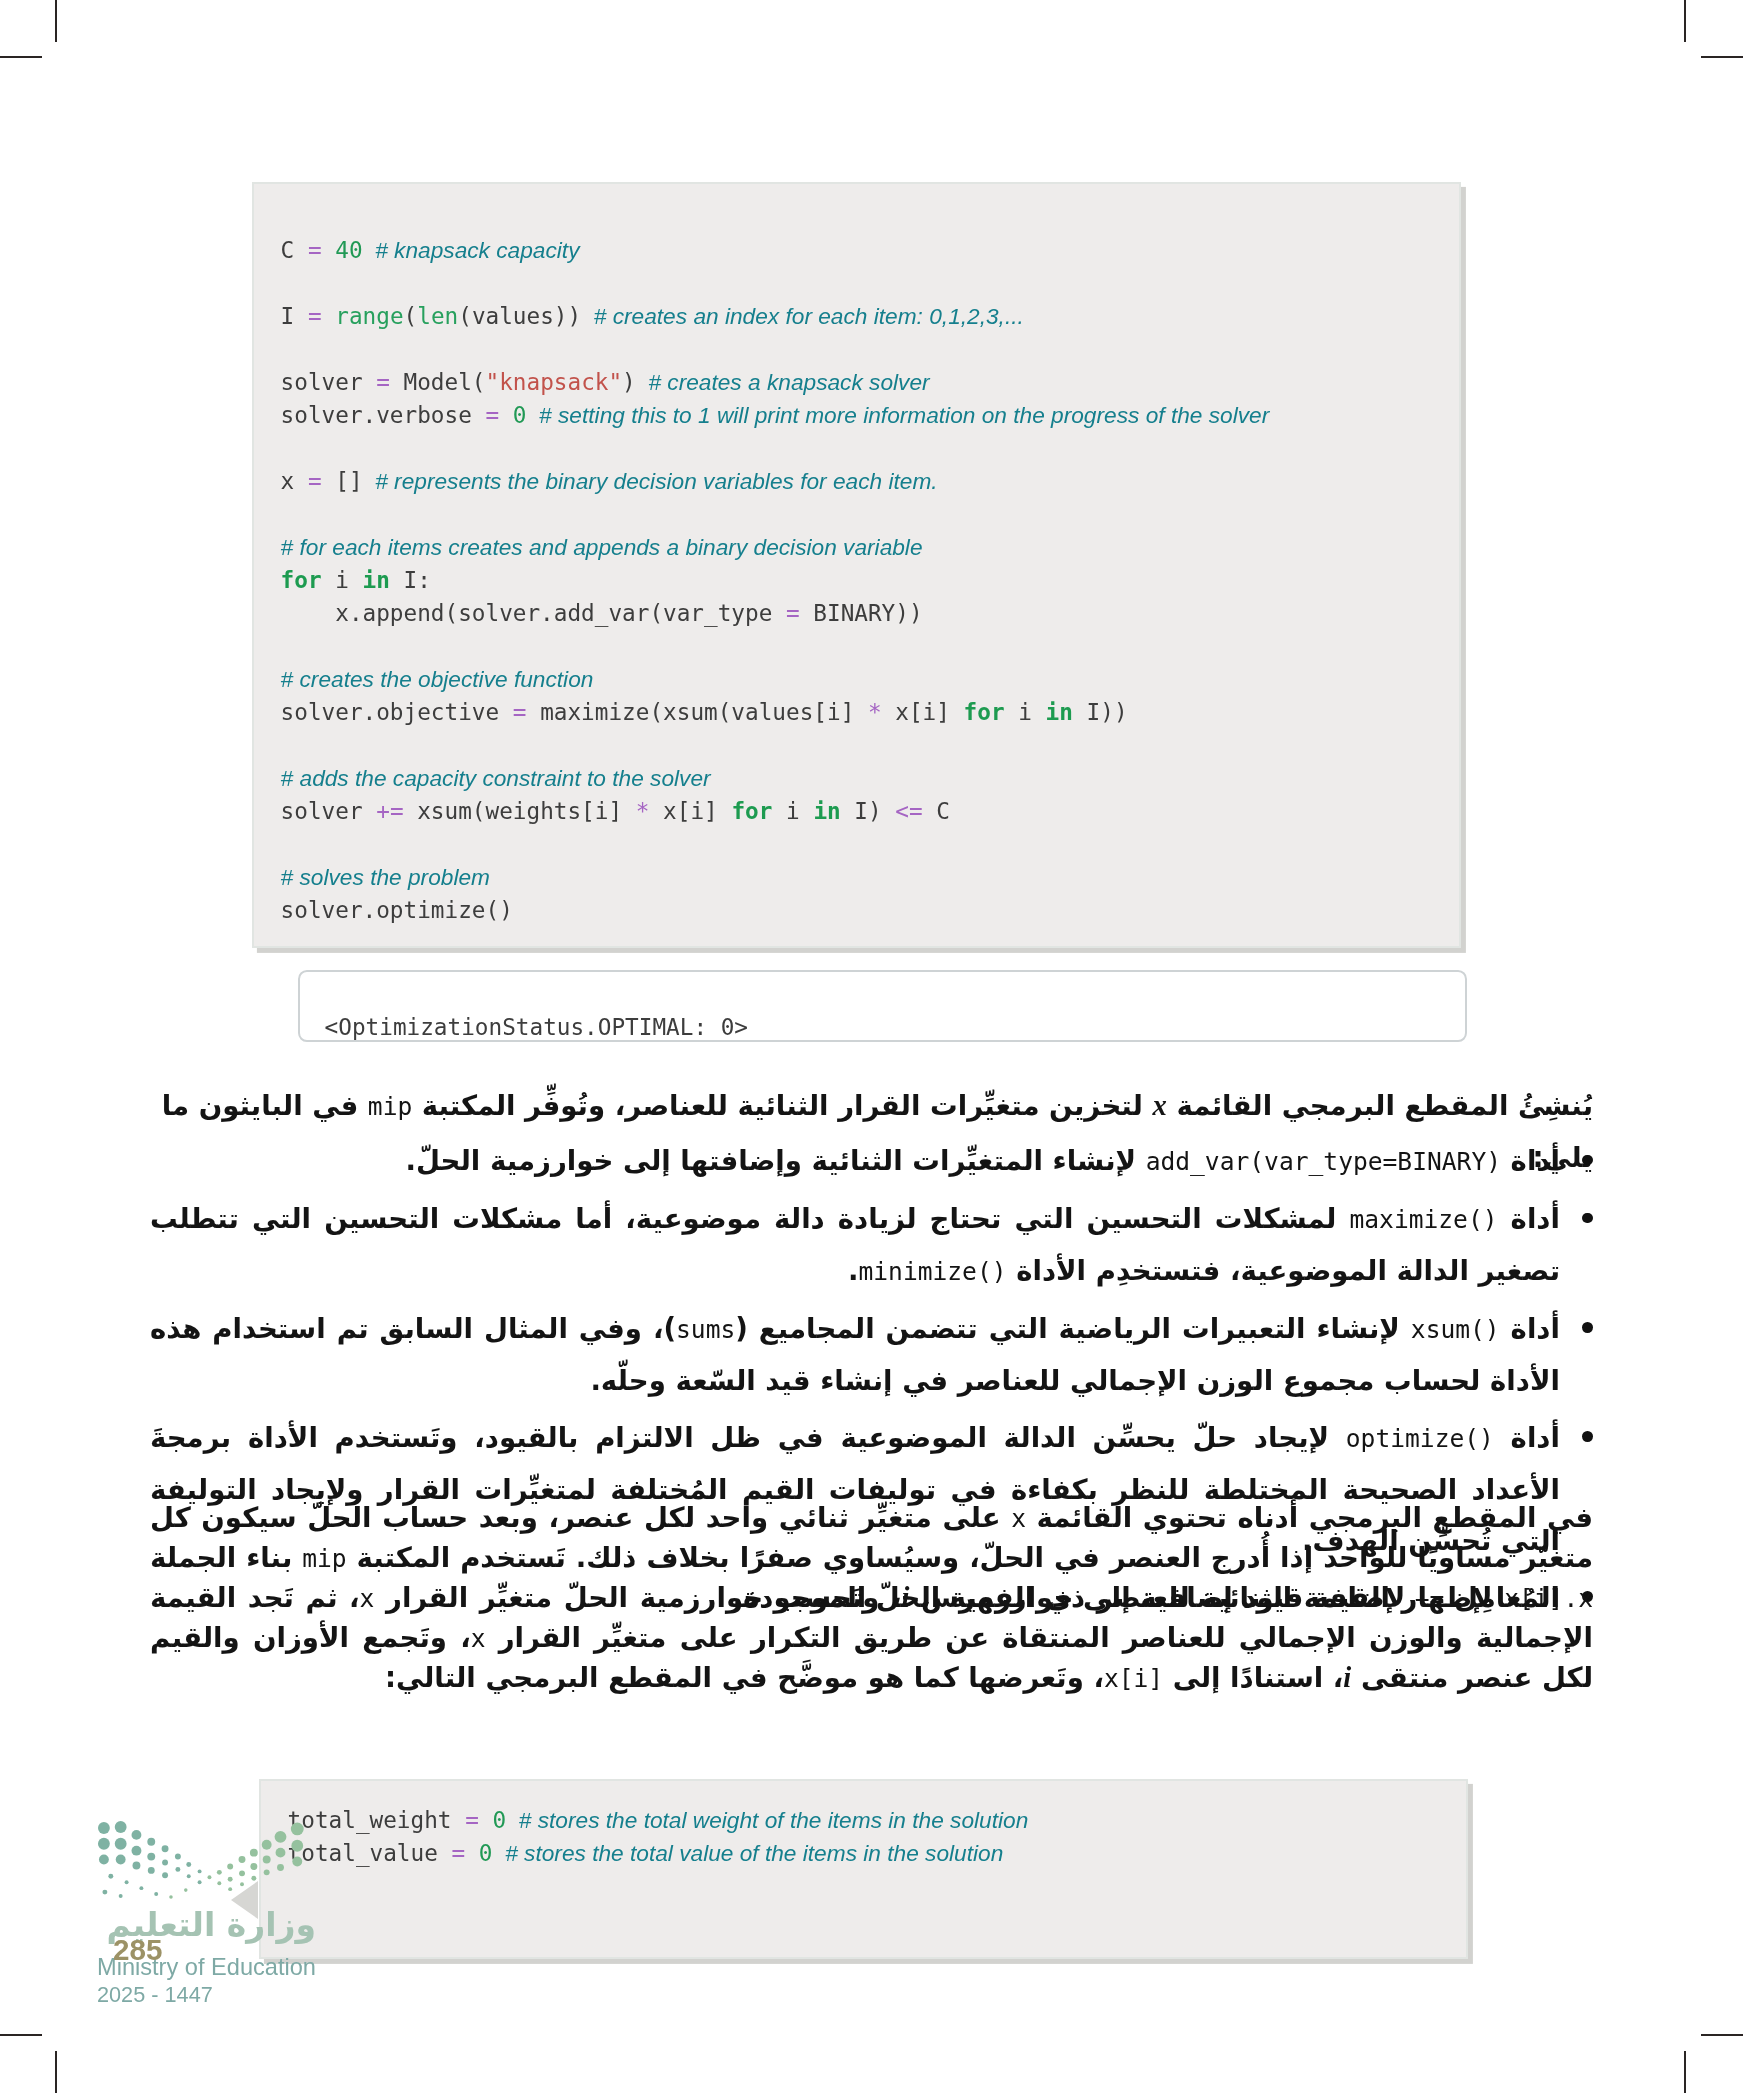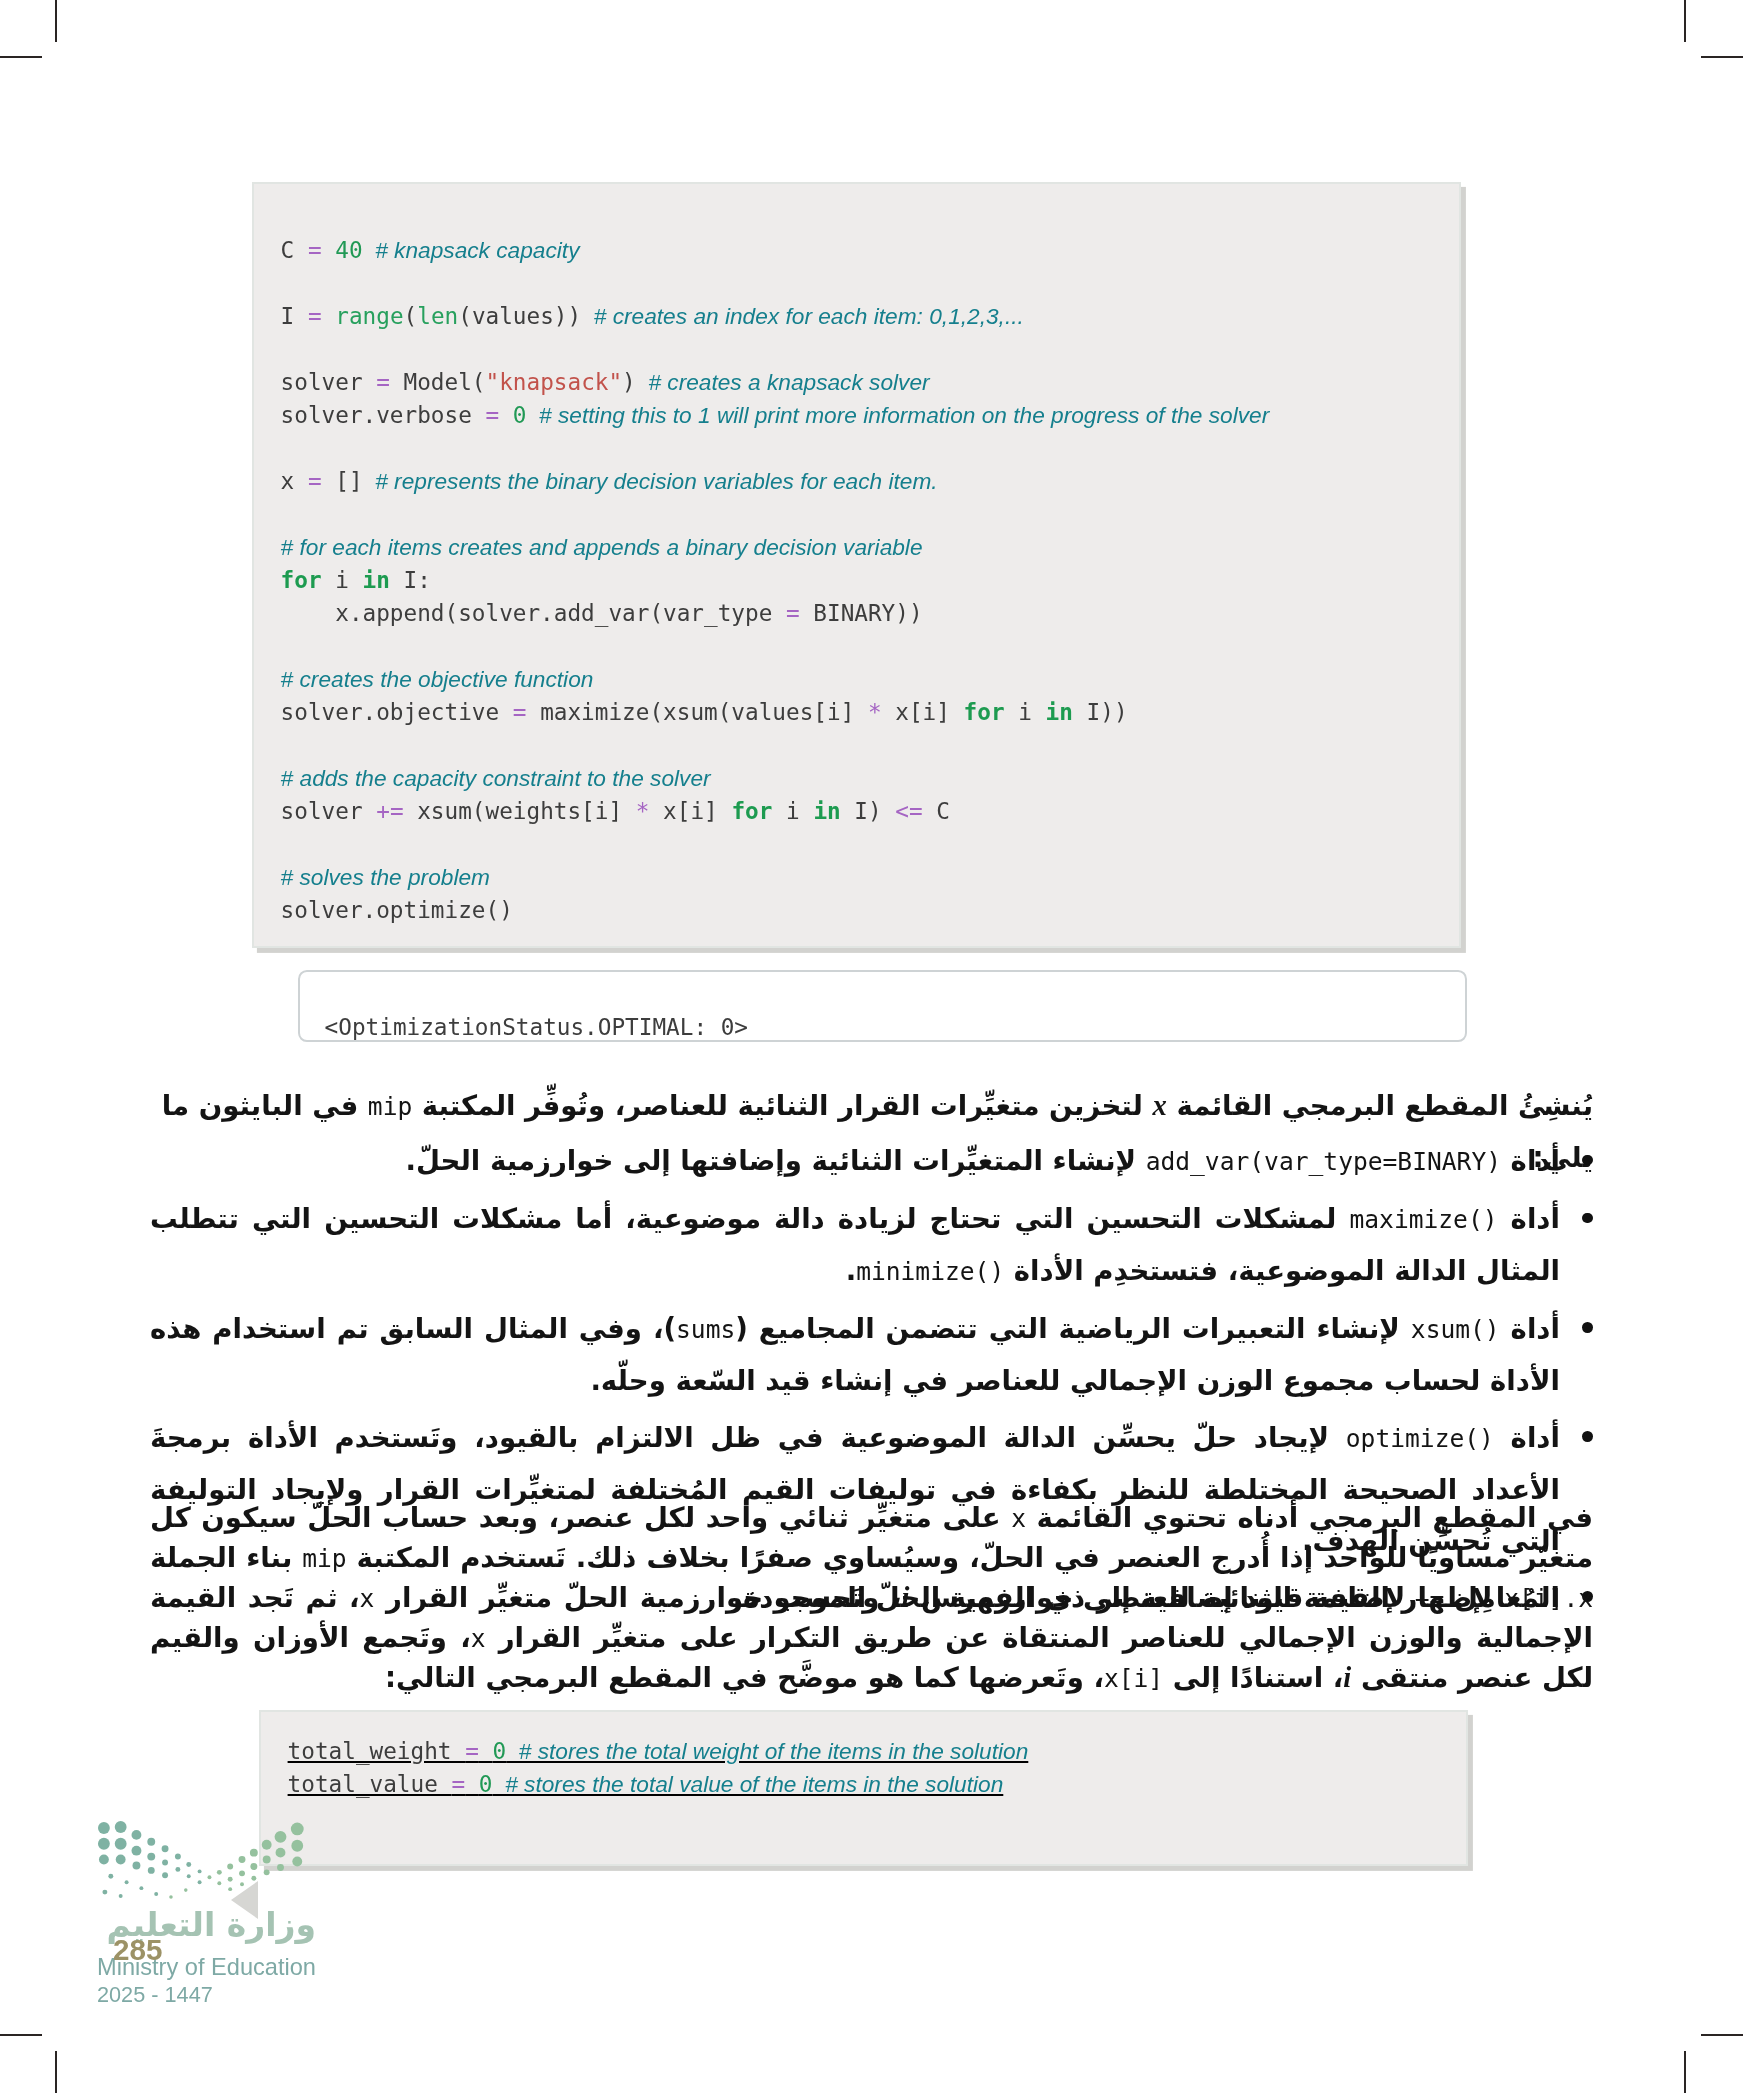--- a/index.html
+++ b/index.html
@@ -15,21 +15,21 @@
   .page{position:relative;width:1744px;height:2093px;background:#ffffff;overflow:hidden;
         font-family:"DejaVu Sans",sans-serif;}
 
   
   .crop{position:absolute;background:var(--crop-mark);}
 
   
   .codebox{position:absolute;background:var(--code-bg);border:2px solid var(--code-border);
            box-shadow:4.9px 4.9px 0 var(--code-shadow);box-sizing:border-box;}
   .codebox-main{left:252px;top:182px;width:1209px;height:766px;padding:50px 17.7px 0 26.6px;}
-  .codebox-bottom{left:259px;top:1710px;width:1209px;height:156px;padding:22.7px 17.7px 0 26.6px;text-decoration:underline;}
+  .codebox-bottom{left:259px;top:1779px;width:1209px;height:180px;padding:22.7px 17.7px 0 26.6px;}
   .cl{height:33px;line-height:33px;white-space:pre;
       font-family:"DejaVu Sans Mono",monospace;font-size:22.7px;color:var(--tok-default);}
   .tok-v{color:var(--tok-default);}
   .tok-o{color:var(--tok-operator);}
   .tok-n{color:var(--tok-number);}
   .tok-b{color:var(--tok-builtin);}
   .tok-s{color:var(--tok-string);}
   .tok-k{color:var(--tok-keyword);font-weight:bold;}
   .tok-c{color:var(--tok-comment);font-style:italic;font-family:"Liberation Sans",sans-serif;font-size:22.7px;}
 
@@ -106,21 +106,21 @@
     </div>
 
   <div class="outbox">
     <span class="txt">&lt;OptimizationStatus.OPTIMAL: 0&gt;</span>
   </div>
 
   <div class="ar-text intro"><span>يُنشِئُ المقطع البرمجي القائمة </span><span class="inline-var">x</span><span> لتخزين متغيِّرات القرار الثنائية للعناصر، وتُوفِّر المكتبة </span><span class="inline-code">mip</span><span> في البايثون ما يلي:</span></div>
 
   <div class="ar-text bullets">
     <div class="bullet"><span class="dot"></span><span>أداة </span><span class="inline-code">add_var(var_type=BINARY)</span><span> لإنشاء المتغيِّرات الثنائية وإضافتها إلى خوارزمية الحلّ.</span></div>
-    <div class="bullet"><span class="dot"></span><span>أداة </span><span class="inline-code">maximize()</span><span> لمشكلات التحسين التي تحتاج لزيادة دالة موضوعية، أما مشكلات التحسين التي تتطلب المثال الدالة الموضوعية، فتستخدِم الأداة </span><span class="inline-code">minimize()</span><span>.</span></div>
+    <div class="bullet"><span class="dot"></span><span>أداة </span><span class="inline-code">maximize()</span><span> لمشكلات التحسين التي تحتاج لزيادة دالة موضوعية، أما مشكلات التحسين التي تتطلب تصغير الدالة الموضوعية، فتستخدِم الأداة </span><span class="inline-code">minimize()</span><span>.</span></div>
     <div class="bullet"><span class="dot"></span><span>أداة </span><span class="inline-code">xsum()</span><span> لإنشاء التعبيرات الرياضية التي تتضمن المجاميع (</span><span class="inline-code">sums</span><span>)، وفي المثال السابق تم استخدام هذه الأداة لحساب مجموع الوزن الإجمالي للعناصر في إنشاء قيد السّعة وحلّه.</span></div>
     <div class="bullet"><span class="dot"></span><span>أداة </span><span class="inline-code">optimize()</span><span> لإيجاد حلّ يحسِّن الدالة الموضوعية في ظل الالتزام بالقيود، وتَستخدم الأداة برمجةَ الأعداد الصحيحة المختلطة للنظر بكفاءة في توليفات القيم المُختلفة لمتغيِّرات القرار ولإيجاد التوليفة التي تُحسِّن الهدف.</span></div>
     <div class="bullet"><span class="dot"></span><span>المُعامِل </span><span class="inline-code">+=</span><span> لإضافة قيود إضافية إلى خوارزمية الحلّ الموجودة.</span></div>
   </div>
 
   <div class="ar-text closing"><span>في المقطع البرمجي أدناه تحتوي القائمة </span><span class="inline-code">x</span><span> على متغيِّر ثنائي واحد لكل عنصر، وبعد حساب الحلّ سيكون كل متغيّر مساويًا للواحد إذا أُدرج العنصر في الحلّ، وسيُساوي صفرًا بخلاف ذلك. تَستخدم المكتبة </span><span class="inline-code">mip</span><span> بناء الجملة </span><span class="inline-code">x[i].x</span><span> لإظهار القيمة الثنائية للعنصر ذي الفهرس </span><span class="inline-var">i</span><span>، وتَحسب خوارزمية الحلّ متغيِّر القرار </span><span class="inline-code">x</span><span>، ثم تَجد القيمة الإجمالية والوزن الإجمالي للعناصر المنتقاة عن طريق التكرار على متغيِّر القرار </span><span class="inline-code">x</span><span>، وتَجمع الأوزان والقيم لكل عنصر منتقى </span><span class="inline-var">i</span><span>، استنادًا إلى </span><span class="inline-code">x[i]</span><span>، وتَعرضها كما هو موضَّح في المقطع البرمجي التالي:</span></div>
 
   <div class="codebox codebox-bottom">
       <div class="cl"><span class="tok-v">total_weight </span><span class="tok-o">=</span><span class="tok-v"> </span><span class="tok-n">0</span><span class="tok-c">  # stores the total weight of the items in the solution</span></div>
       <div class="cl"><span class="tok-v">total_value </span><span class="tok-o">=</span><span class="tok-v"> </span><span class="tok-n">0</span><span class="tok-c">  # stores the total value of the items in the solution</span></div>

